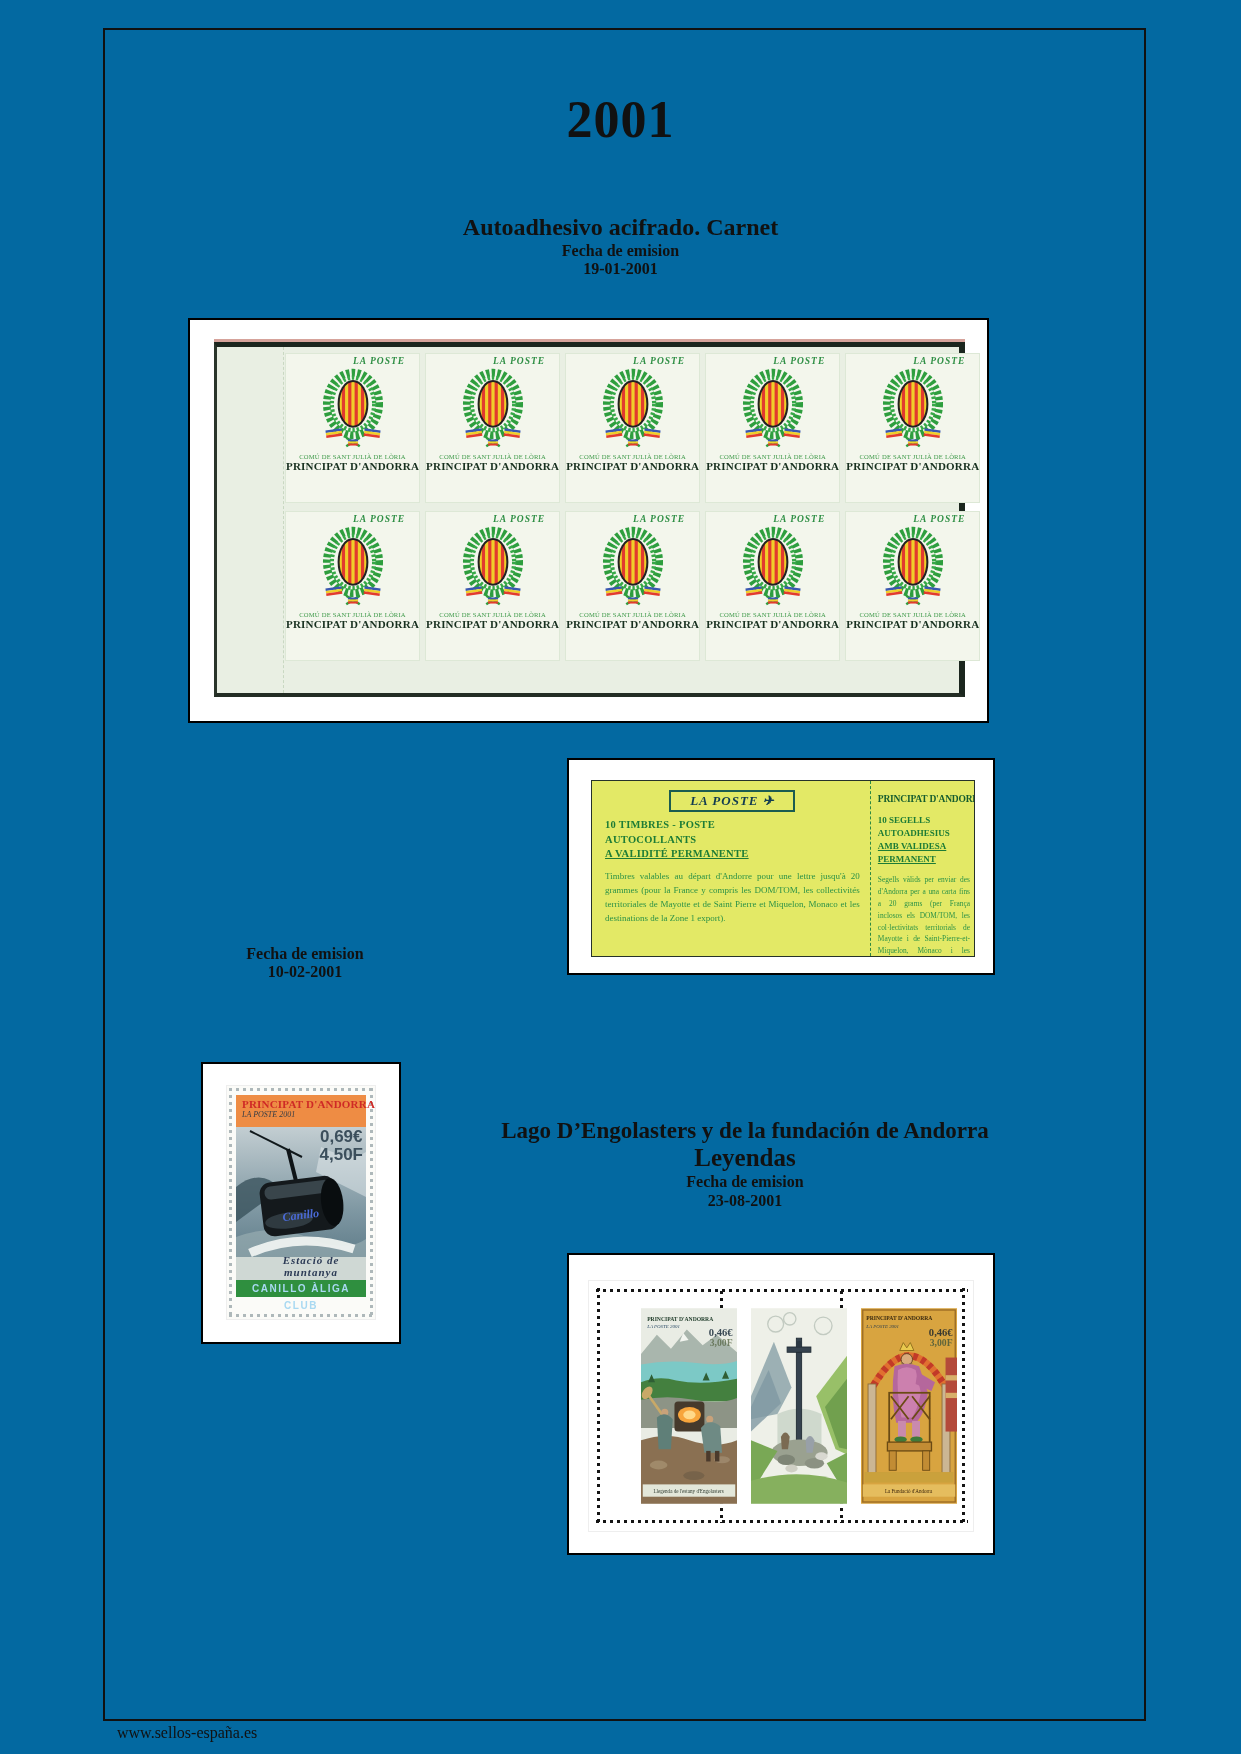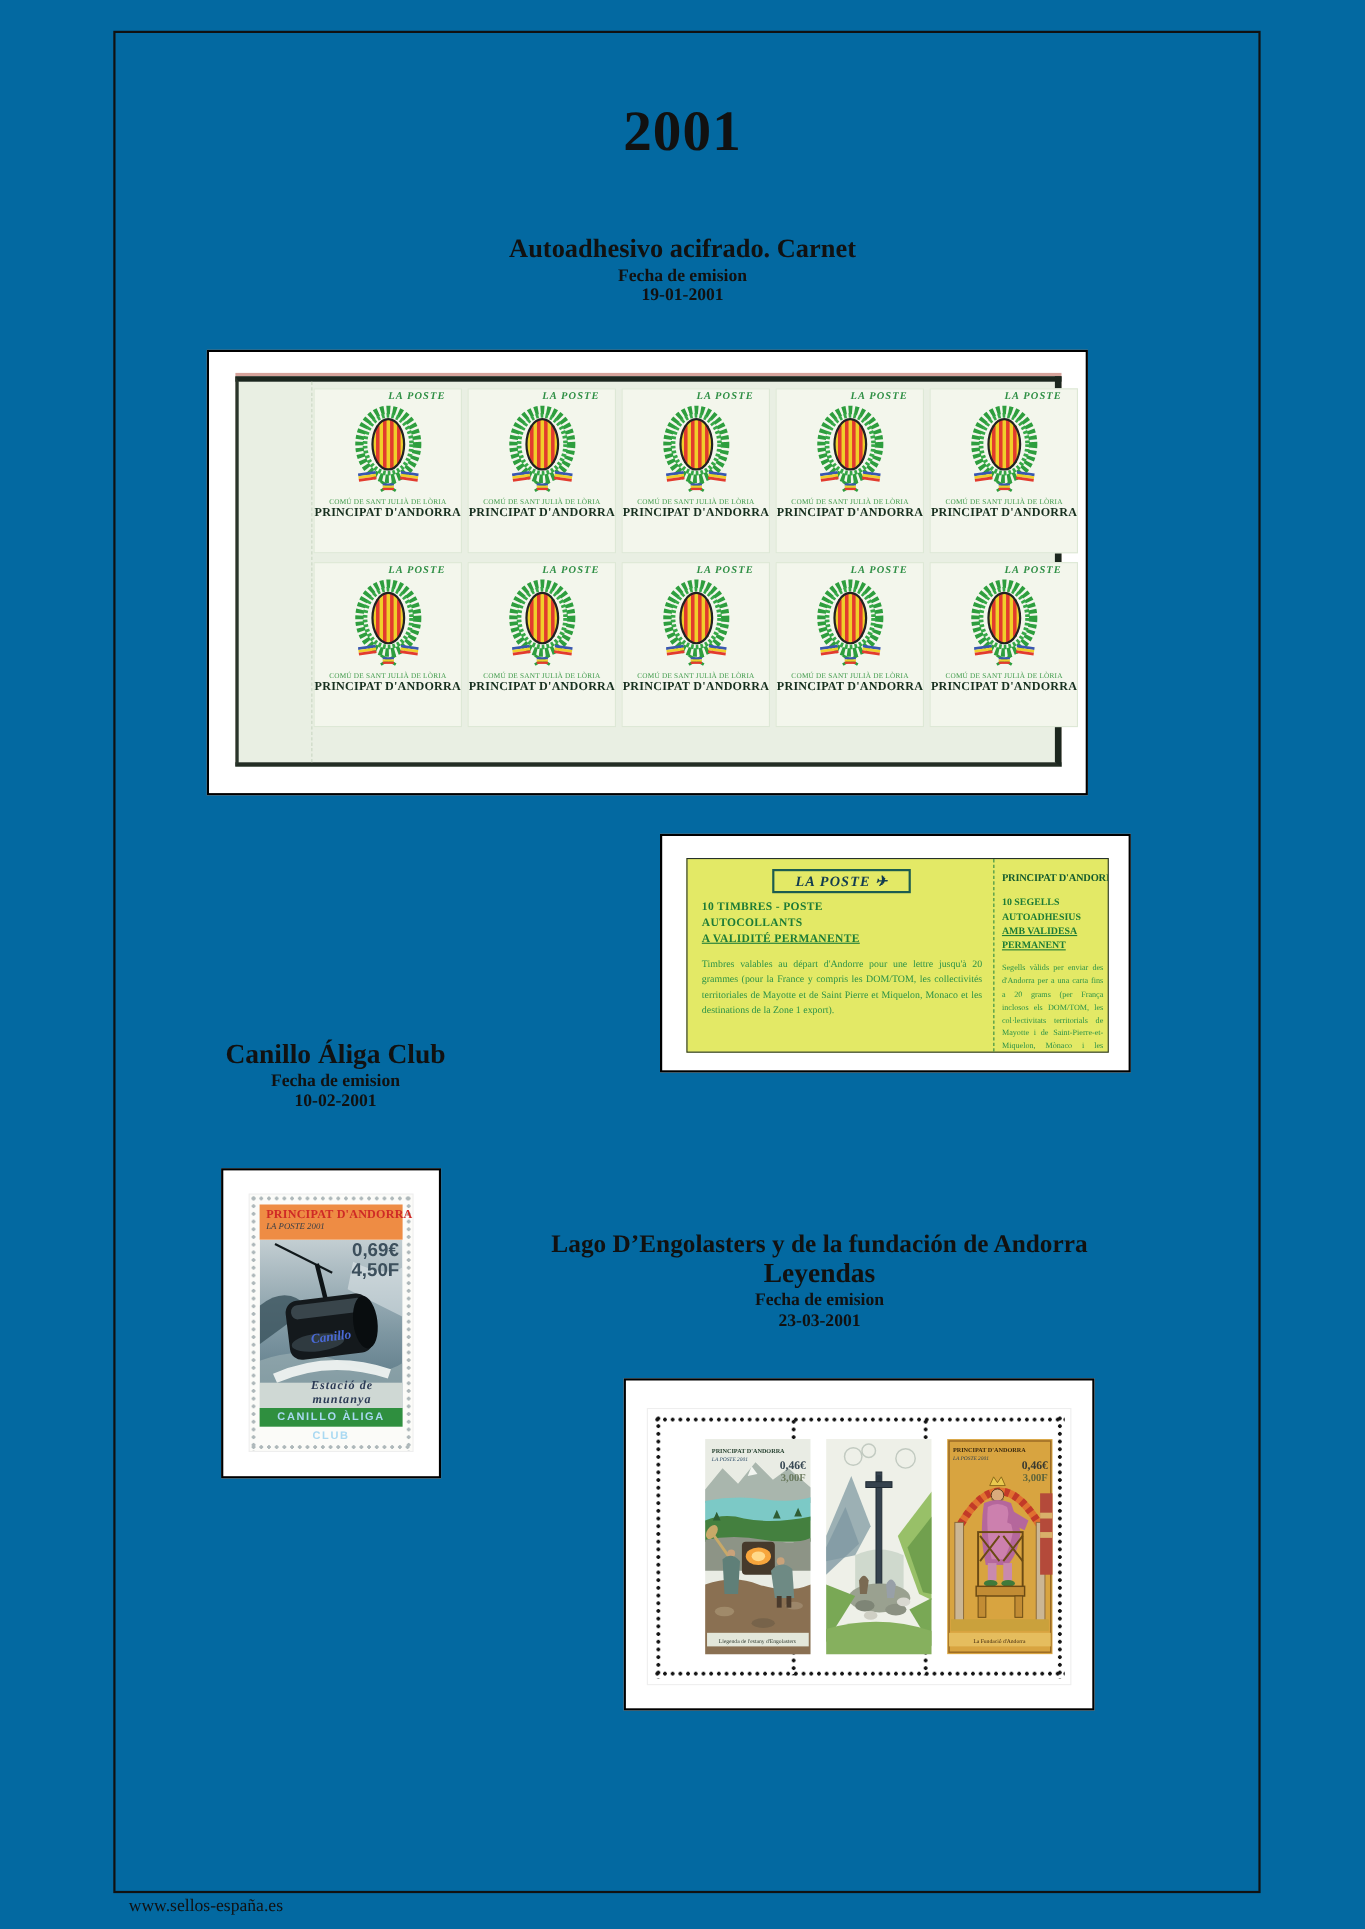--- a/index.html
+++ b/index.html
@@ -27,21 +27,21 @@
   .selvage{position:absolute;left:0;top:0;width:66px;bottom:0;border-right:1px dashed #c9d8c2;}
   .cstamp{background:#f3f6ec;height:150px;display:flex;flex-direction:column;align-items:center;
     border:1px solid #dde8d6;padding-top:3px;box-sizing:border-box;}
   .cstamp-top{font-size:9.5px;font-weight:bold;font-style:italic;color:#2f8f45;letter-spacing:1px;
     align-self:flex-end;margin-right:14px;line-height:1;}
   .emblem{width:86px;height:88px;margin-top:-2px;}
   .cstamp-l1{font-size:6.6px;color:#3f9a4a;letter-spacing:.2px;line-height:1.2;white-space:nowrap;}
   .cstamp-l2{font-size:11px;font-weight:bold;color:#17301f;letter-spacing:.2px;line-height:1.1;white-space:nowrap;}
 
   
-  .booklet-frame{left:600px;top:758px;width:424px;height:213px;border:2px solid #000;background:#fff;}
+  .booklet-frame{left:567px;top:758px;width:424px;height:213px;border:2px solid #000;background:#fff;}
   .booklet-cover{position:absolute;left:22px;top:20px;right:18px;bottom:16px;background:#e3e966;
     border:1.5px solid #26322a;display:flex;}
   .bk-left{width:73%;box-sizing:border-box;padding:7px 10px 6px 13px;border-right:1.5px dashed #2f8a42;}
   .bk-right{width:27%;box-sizing:border-box;padding:7px 4px 6px 7px;overflow:hidden;}
   .laposte-box{width:112px;margin:2px auto 6px auto;border:2px solid #1c5c50;padding:1px 5px;text-align:center;
     font-size:13px;font-weight:bold;font-style:italic;color:#123c50;letter-spacing:1px;white-space:nowrap;}
   .bk-line{font-size:10.5px;font-weight:bold;color:#1d7c36;line-height:1.4;letter-spacing:.3px;}
   .bk-line.u{text-decoration:underline;}
   .bk-par{margin-top:8px;font-size:9px;color:#2c9247;text-align:justify;line-height:1.55;}
   .bk-head{font-size:9.5px;font-weight:bold;color:#155c2e;text-align:center;margin:6px 0 10px 0;
@@ -422,21 +422,20 @@
         <div class="bk-head">PRINCIPAT D'ANDORRA</div>
         <div class="bk-line2">10 SEGELLS</div>
         <div class="bk-line2">AUTOADHESIUS</div>
         <div class="bk-line2" style="text-decoration:underline;">AMB VALIDESA PERMANENT</div>
         <div class="bk-par2">Segells vàlids per enviar des d'Andorra per a una carta fins a 20 grams (per França inclosos els DOM/TOM, les col·lectivitats territorials de Mayotte i de Saint-Pierre-et-Miquelon, Mònaco i les destinacions de la zona 1 export).</div>
       </div>
     </div>
   </div>
 
   <div class="abs ctr h-block" style="left:140px;top:945px;width:330px;">
-    <div class="h-main" style="font-size:25px;">Canillo Áliga Club</div>
     <div class="h-sub">Fecha de emision</div>
     <div class="h-sub">10-02-2001</div>
   </div>
 
   <div class="abs canillo-frame">
     <div class="stamp-canillo">
       <div class="perf t"></div>
       <div class="perf bo"></div>
       <div class="perf l"></div>
       <div class="perf r"></div>
@@ -478,21 +477,21 @@
         </div>
         <div class="cs-green">CANILLO ÀLIGA CLUB</div>
       </div>
     </div>
   </div>
 
   <div class="abs ctr h-block" style="left:480px;top:1118px;width:530px;">
     <div class="h-main" style="font-size:23px;">Lago D’Engolasters y de la fundación de Andorra</div>
     <div class="h-main" style="font-size:25px;">Leyendas</div>
     <div class="h-sub">Fecha de emision</div>
-    <div class="h-sub">23-03-2001</div>
+    <div class="h-sub">23-08-2001</div>
   </div>
 
   <div class="abs sheet-frame">
     <div class="sheet">
       <div class="sperf t"></div>
       <div class="sperf bo"></div>
       <div class="sperf l"></div>
       <div class="sperf r"></div>
       <div class="sperf v1"></div>
       <div class="sperf v2"></div>

